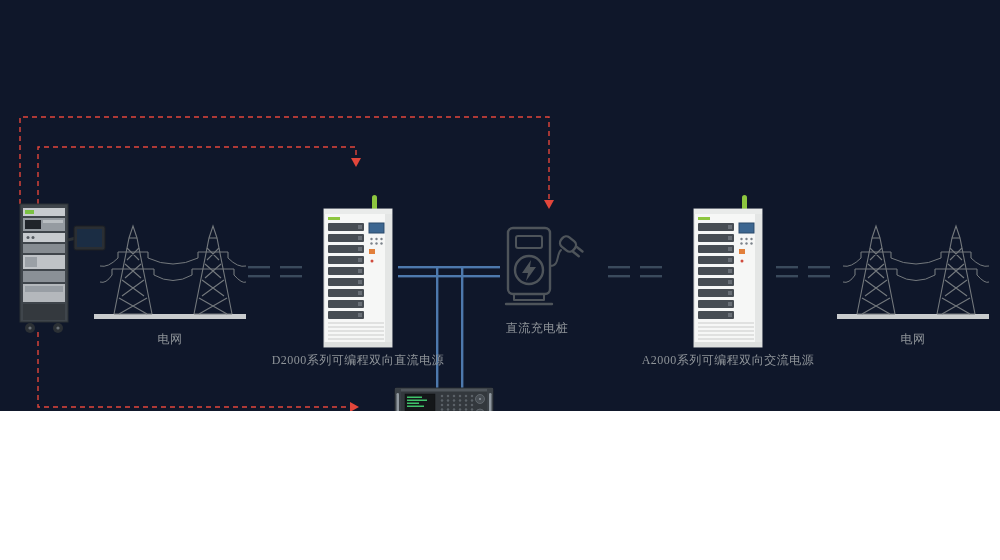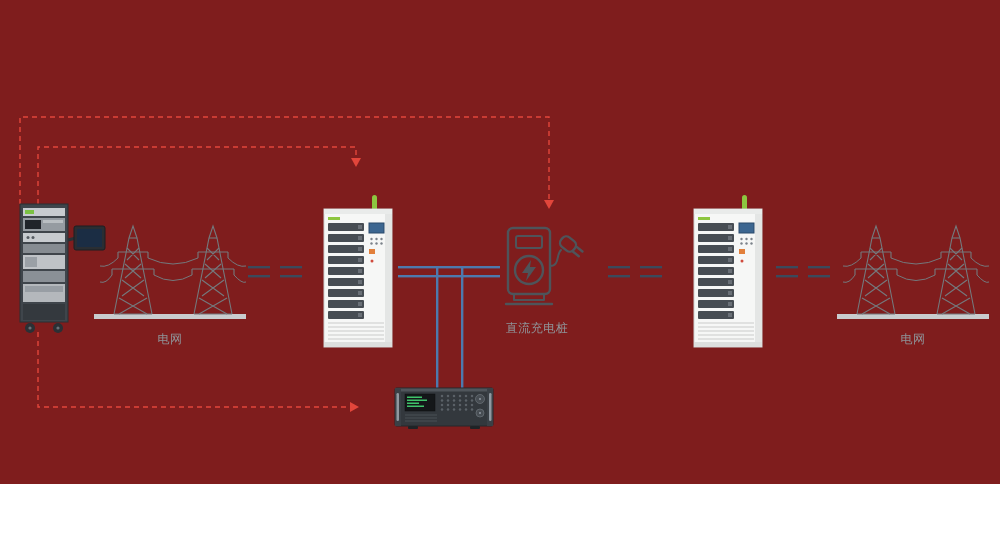--- a/index.html
+++ b/index.html
@@ -1,17 +1,17 @@
 <!DOCTYPE html>
 <html><head>
 <meta charset="utf-8">
 <style>
   html,body{margin:0;padding:0;background:#ffffff;}
   .canvas{
-    position:relative;width:1000px;height:484px;background:#7f1d1d;
+    position:relative;width:1000px;height:411px;background:#0f172a;
     overflow:hidden;font-family:Liberation Serif, serif;
   }
   .layer{position:absolute;left:0;top:0;}
   .lbl{
     position:absolute;transform:translateX(-50%);
     font-size:12px;color:#8f9499;letter-spacing:0.5px;white-space:nowrap;
   }
 </style>
 </head>
 <body>
@@ -231,15 +231,17 @@
         <path d="M22,62 H86"></path>
           <path d="M22,68 H86"></path>
           <path d="M22,74 H86"></path>
       </g>
       <rect x="28" y="84" width="20" height="6" rx="2" fill="#1f2326"></rect>
       <rect x="152" y="84" width="20" height="6" rx="2" fill="#1f2326"></rect>
     </g>
   </svg>
 
   <div class="lbl" style="left:170px;top:331px;">电网</div>
+  <div class="lbl" style="left:358px;top:352px;">D2000系列可编程双向直流电源</div>
   <div class="lbl" style="left:537px;top:320px;">直流充电桩</div>
+  <div class="lbl" style="left:728px;top:352px;">A2000系列可编程双向交流电源</div>
   <div class="lbl" style="left:913px;top:331px;">电网</div>
 </div>
 
 </body></html>

